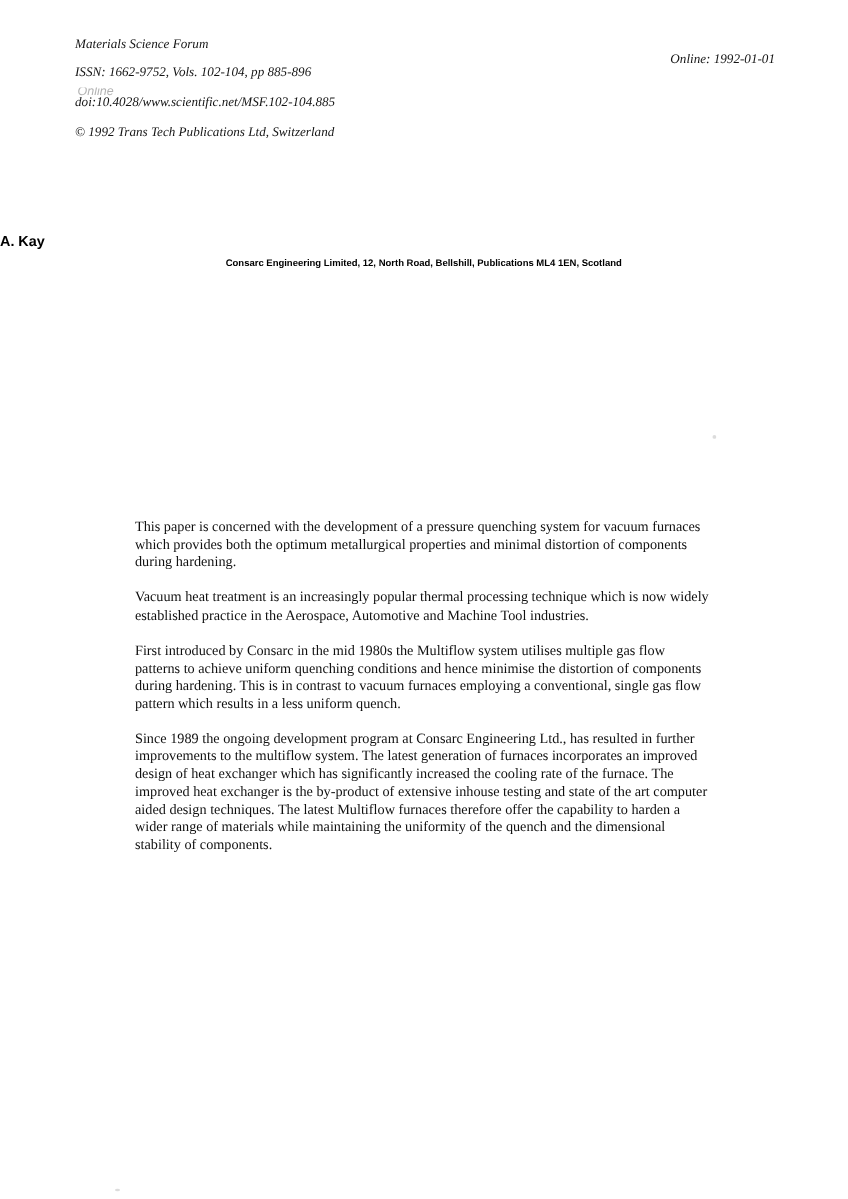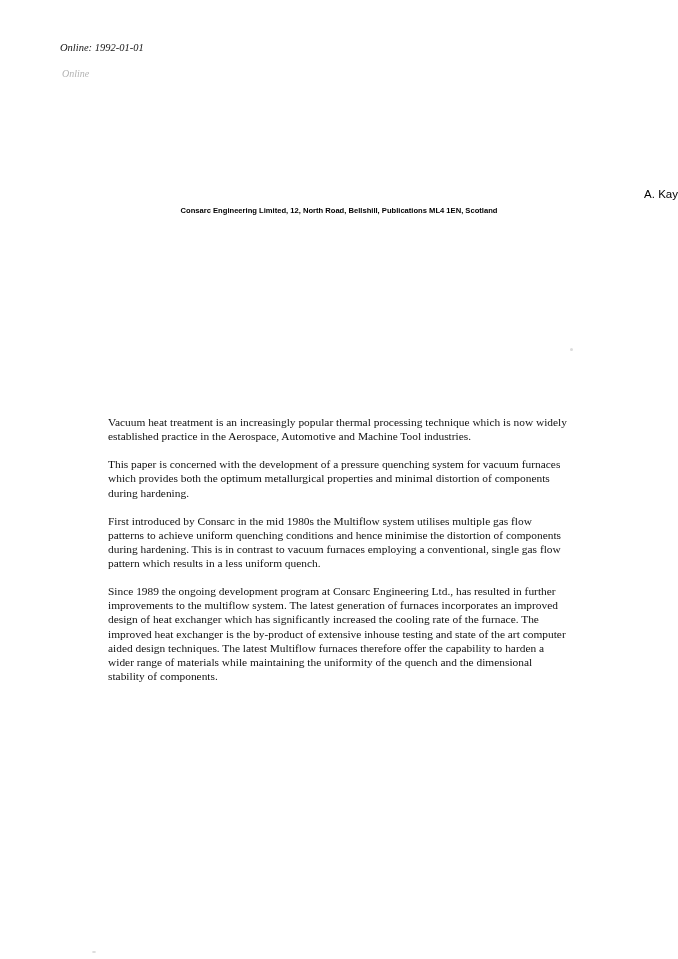--- a/index.html
+++ b/index.html
@@ -51,21 +51,21 @@
     margin-top: 24px;
   }
   .header-smudge {
     position: absolute;
     top: 70px;
     left: 62px;
     width: 52px;
     height: 7px;
     overflow: hidden;
     opacity: .45;
-    font-family: Liberation Serif, serif;
+    font-family: Liberation Sans, sans-serif;
     font-style: italic;
     font-size: 10px;
     color: #555;
     line-height: 7px;
   }
 
   
   .title {
     position: absolute;
     top: 158px;
@@ -76,23 +76,23 @@
     font-weight: bold;
     font-size: 13.4px;
     letter-spacing: .2px;
     color: #000000;
   }
   .author {
     position: absolute;
     top: 188px;
     left: 0;
     right: 0;
-    text-align: right;
+    text-align: left;
     font-family: "Liberation Sans", sans-serif;
-    font-weight: normal;
+    font-weight: bold;
     font-size: 11.5px;
     color: #000000;
   }
   .affiliation {
     position: absolute;
     top: 206px;
     left: 0;
     right: 0;
     text-align: center;
     font-family: "Liberation Sans", sans-serif;
@@ -136,31 +136,37 @@
     border-radius: 50%;
     opacity: .5;
   }
 </style>
 </head>
 <body>
 
 <div class="page">
 
   <div class="header">
+    <div class="header-left">
+      <div>Materials Science Forum</div>
+      <div>ISSN: 1662-9752, Vols. 102-104, pp 885-896</div>
+      <div>doi:10.4028/www.scientific.net/MSF.102-104.885</div>
+      <div>© 1992 Trans Tech Publications Ltd, Switzerland</div>
+    </div>
     <div class="header-right">Online: 1992-01-01</div>
   </div>
   <div class="header-smudge">Online</div>
 
   <div class="author">A. Kay</div>
   <div class="affiliation">Consarc Engineering Limited, 12, North Road, Bellshill, Publications ML4 1EN, Scotland</div>
 
 
   <div class="abstract-body">
+    <p>This paper is concerned with the development of a pressure quenching system for vacuum furnaces which provides both the optimum metallurgical properties and minimal distortion of components during hardening.</p>
     <p>Vacuum heat treatment is an increasingly popular thermal processing technique which is now widely established practice in the Aerospace, Automotive and Machine Tool industries.</p>
-    <p>This paper is concerned with the development of a pressure quenching system for vacuum furnaces which provides both the optimum metallurgical properties and minimal distortion of components during hardening.</p>
     <p>First introduced by Consarc in the mid 1980s the Multiflow system utilises multiple gas flow patterns to achieve uniform quenching conditions and hence minimise the distortion of components during hardening. This is in contrast to vacuum furnaces employing a conventional, single gas flow pattern which results in a less uniform quench.</p>
     <p>Since 1989 the ongoing development program at Consarc Engineering Ltd., has resulted in further improvements to the multiflow system. The latest generation of furnaces incorporates an improved design of heat exchanger which has significantly increased the cooling rate of the furnace. The improved heat exchanger is the by-product of extensive inhouse testing and state of the art computer aided design techniques.  The latest Multiflow furnaces therefore offer the capability to harden a wider range of materials while maintaining the uniformity of the quench and the dimensional stability of components.</p>
   </div>
 
   <div class="speck" style="top:348px;left:570px;width:3px;height:3px;"></div>
   <div class="speck" style="top:951px;left:92px;width:4px;height:2px;"></div>
 
 </div>
 
 </body></html>

